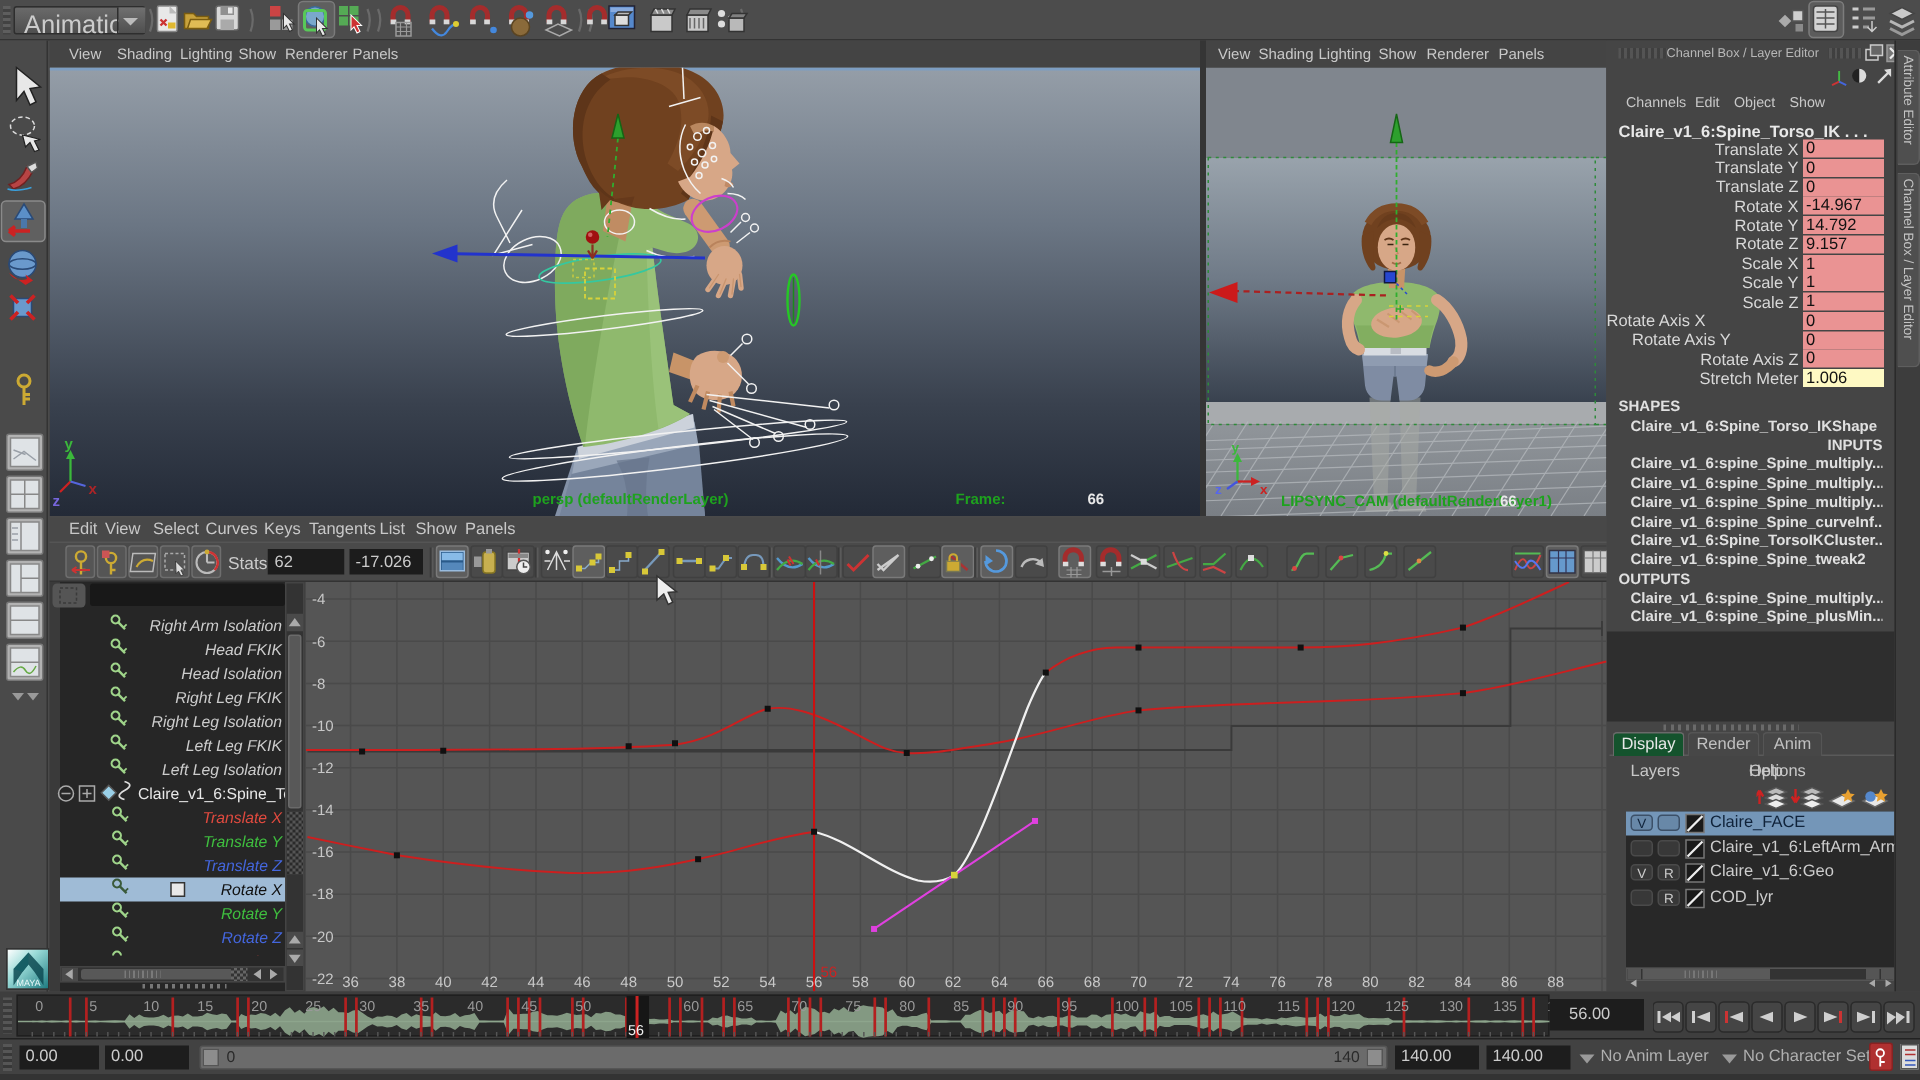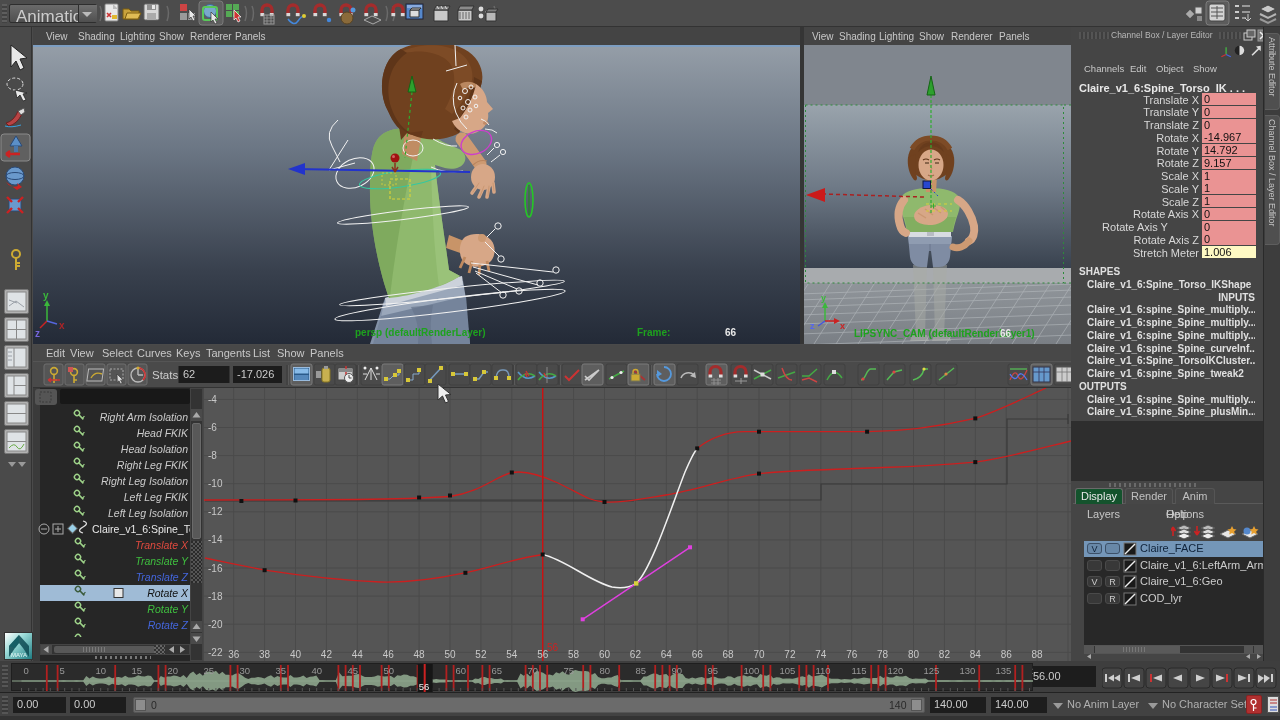--- a/index.html
+++ b/index.html
@@ -492,23 +492,23 @@
 <span class="txt" style="left:0px;top:117.5px;width:128px;text-align:right;color:#d8d8d8;">Rotate Y</span>
 <div class="abs" style="left:131px;top:117.0px;width:54px;height:12px;background:#ea9393;color:#111;font-size:11px;padding-left:2px;">14.792</div>
 <span class="txt" style="left:0px;top:130.2px;width:128px;text-align:right;color:#d8d8d8;">Rotate Z</span>
 <div class="abs" style="left:131px;top:129.8px;width:54px;height:12px;background:#ea9393;color:#111;font-size:11px;padding-left:2px;">9.157</div>
 <span class="txt" style="left:0px;top:143.0px;width:128px;text-align:right;color:#d8d8d8;">Scale X</span>
 <div class="abs" style="left:131px;top:142.5px;width:54px;height:12px;background:#ea9393;color:#111;font-size:11px;padding-left:2px;">1</div>
 <span class="txt" style="left:0px;top:155.8px;width:128px;text-align:right;color:#d8d8d8;">Scale Y</span>
 <div class="abs" style="left:131px;top:155.2px;width:54px;height:12px;background:#ea9393;color:#111;font-size:11px;padding-left:2px;">1</div>
 <span class="txt" style="left:0px;top:168.5px;width:128px;text-align:right;color:#d8d8d8;">Scale Z</span>
 <div class="abs" style="left:131px;top:168.0px;width:54px;height:12px;background:#ea9393;color:#111;font-size:11px;padding-left:2px;">1</div>
-<span class="txt" style="left:0px;top:181.2px;width:128px;text-align:right;color:#d8d8d8;">Rotate Axis X</span>
+<span class="txt" style="left:0px;top:181.2px;width:128px;color:#d8d8d8;">Rotate Axis X</span>
 <div class="abs" style="left:131px;top:180.8px;width:54px;height:12px;background:#ea9393;color:#111;font-size:11px;padding-left:2px;">0</div>
-<span class="txt" style="left:0px;top:194.0px;width:128px;text-align:center;color:#d8d8d8;">Rotate Axis Y</span>
+<span class="txt" style="left:17px;top:194.0px;width:128px;text-align:left;color:#d8d8d8;">Rotate Axis Y</span>
 <div class="abs" style="left:131px;top:193.5px;width:54px;height:12px;background:#ea9393;color:#111;font-size:11px;padding-left:2px;">0</div>
 <span class="txt" style="left:0px;top:206.8px;width:128px;text-align:right;color:#d8d8d8;">Rotate Axis Z</span>
 <div class="abs" style="left:131px;top:206.2px;width:54px;height:12px;background:#ea9393;color:#111;font-size:11px;padding-left:2px;">0</div>
 <span class="txt" style="left:0px;top:219.5px;width:128px;text-align:right;color:#d8d8d8;">Stretch Meter</span>
 <div class="abs" style="left:131px;top:219.0px;width:54px;height:12px;background:#fef9c3;color:#111;font-size:11px;padding-left:2px;">1.006</div>
 <span class="txt" style="left:8px;top:239.0px;font-weight:bold;color:#e0e0e0;font-size:10px;width:176px;overflow:hidden;">SHAPES</span>
 <span class="txt" style="left:16px;top:251.7px;font-weight:bold;color:#e0e0e0;font-size:10px;width:168px;overflow:hidden;">Claire_v1_6:Spine_Torso_IKShape</span>
 <span class="txt" style="left:8px;top:264.5px;font-weight:bold;color:#e0e0e0;font-size:10px;width:176px;overflow:hidden;text-align:right;">INPUTS</span>
 <span class="txt" style="left:16px;top:277.2px;font-weight:bold;color:#e0e0e0;font-size:10px;width:168px;overflow:hidden;">Claire_v1_6:spine_Spine_multiply...</span>
 <span class="txt" style="left:16px;top:290.0px;font-weight:bold;color:#e0e0e0;font-size:10px;width:168px;overflow:hidden;">Claire_v1_6:spine_Spine_multiply...</span>
@@ -1348,21 +1348,21 @@
 <line x1="1003.1" y1="24" x2="1003.1" y2="27"></line>
 <line x1="1010.3" y1="24" x2="1010.3" y2="27"></line>
 <line x1="1017.5" y1="24" x2="1017.5" y2="27"></line>
 <line x1="1024.7" y1="24" x2="1024.7" y2="27"></line>
 </g>
 <rect x="405.7" y="0" width="15" height="28" fill="#161616"></rect>
 <rect x="411.7" y="0" width="2" height="28" fill="#cc2222"></rect>
 <text x="406.7" y="26" font-size="9.5" fill="#eee" font-family="Liberation Sans">56</text>
 </svg>
 </div>
-<div class="abs" style="left:1033px;top:5px;width:63px;height:21px;background:#1d1d1d;color:#ccc;font-size:11px;padding:4px 0 0 0;">56.00</div>
+<div class="abs" style="left:1033px;top:5px;width:63px;height:21px;background:#1d1d1d;color:#ccc;font-size:11px;padding:4px 0 0 13px;">56.00</div>
 </div>
 <svg class="abs" style="left:1102px;top:667px" width="178" height="23">
 <rect x="0" y="1" width="20" height="20" rx="3" fill="#454545" stroke="#2a2a2a"></rect>
 <rect x="3" y="7" width="2" height="8" fill="#cfcfcf"></rect>
       <polygon points="6,11 12,7.5 12,14.5" fill="#cfcfcf"></polygon>
       <polygon points="12,11 18,7.5 18,14.5" fill="#cfcfcf"></polygon>
 <rect x="22" y="1" width="20" height="20" rx="3" fill="#454545" stroke="#2a2a2a"></rect>
 <rect x="26" y="7" width="2" height="8" fill="#cfcfcf"></rect>
       <polygon points="29,11 38,7.5 38,14.5" fill="#cfcfcf"></polygon>
 <rect x="44" y="1" width="20" height="20" rx="3" fill="#454545" stroke="#2a2a2a"></rect>

